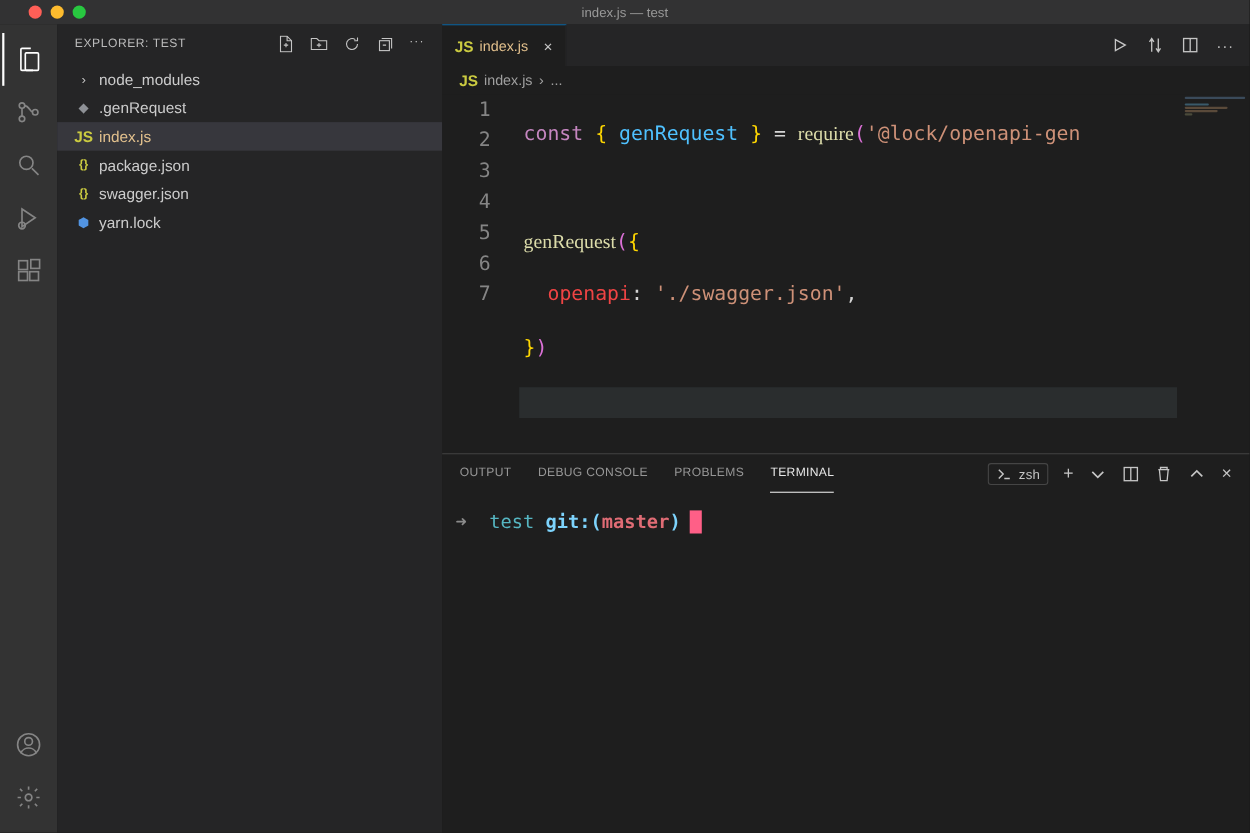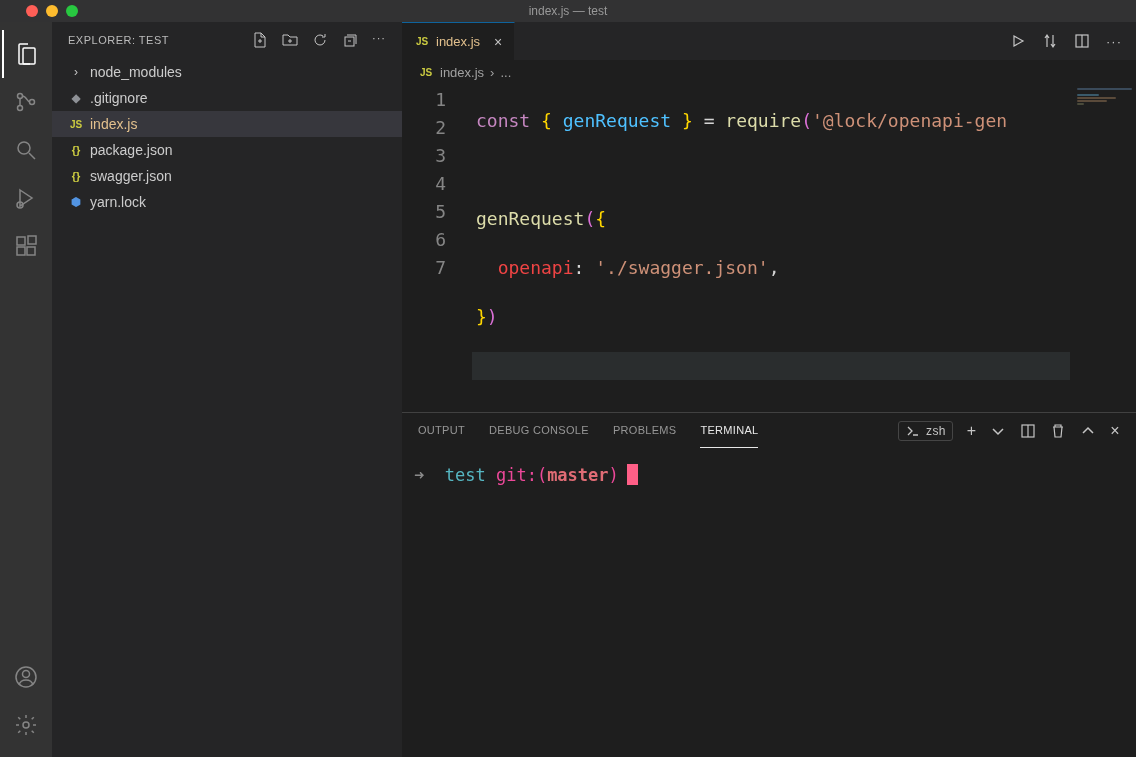--- a/index.html
+++ b/index.html
@@ -84,21 +84,21 @@
   align-items: center;
   padding-left: 16px;
   cursor: pointer;
   font-size: 14px;
   color: #cccccc;
   gap: 6px;
 }
 .file-item.modified { color: #e2c08d; }
 .file-item.active { background: #37373d; }
 .file-icon { width: 16px; display: inline-flex; justify-content: center; font-size: 12px; }
-.icon-js { color: #cbcb41; font-weight: bold; font-size: 10px; }
+.icon-js { color: #cbcb41; font-weight: bold; font-size: 14px; }
 .icon-json { color: #cbcb41; font-weight: bold; font-size: 11px; }
 .icon-git { color: #8e9196; }
 .icon-lock { color: #5294e2; }
 .icon-chev { color: #c5c5c5; }
 .editor-area {
   flex: 1;
   display: flex;
   flex-direction: column;
   background: #1e1e1e;
   min-width: 0;
@@ -155,21 +155,21 @@
   padding-right: 26px;
   color: #858585;
   user-select: none;
 }
 .gutter div, .code div { height: 28px; line-height: 28px; }
 .code { flex: 1; white-space: pre; color: #d4d4d4; position: relative; }
 .code-line { padding-left: 4px; }
 .code-line.current { background: #2a2d2e; margin-right: 66px; }
 .tok-kw { color: #c586c0; }
 .tok-var { color: #4fc1ff; }
-.tok-fn { color: #dcdcaa; }
+.tok-fn { color: #dcdcaa; font-family: Liberation Serif, serif; }
 .tok-str { color: #ce9178; }
 .tok-punc { color: #d4d4d4; }
 .tok-prop { color: #ef4444; }
 .tok-brace { color: #ffd700; }
 .tok-paren { color: #da70d6; }
 .minimap {
   position: absolute;
   top: 2px;
   right: 4px;
   width: 55px;
@@ -209,21 +209,21 @@
 }
 .terminal-body {
   flex: 1;
   padding: 16px 12px;
   font-family: "Menlo", "Consolas", monospace;
   font-size: 17px;
   color: #cccccc;
 }
 .term-arrow { color: #8b8b8b; }
 .term-dir { color: #56b6c2; font-weight: normal; margin-top: 23px; }
-.term-git { color: #ec4899; font-weight: normal; }
+.term-git { color: #7dd3fc; font-weight: bold; }
 .term-branch { color: #e06c75; font-weight: bold; }
 .term-cursor {
   display: inline-block;
   width: 11px;
   height: 21px;
   background: #ff5f87;
   vertical-align: text-bottom;
   margin-left: 8px;
 }
 .ellipsis-icon { letter-spacing: 1px; }
@@ -316,21 +316,21 @@
         <span class="ellipsis-icon">···</span>
       </div>
     </div>
     <div class="file-list">
       <div class="file-item">
         <span class="file-icon icon-chev">›</span>
         <span>node_modules</span>
       </div>
       <div class="file-item">
         <span class="file-icon icon-git">◆</span>
-        <span>.gitignore</span>
+        <span>.genRequest</span>
       </div>
       <div class="file-item active modified">
         <span class="file-icon icon-js">JS</span>
         <span>index.js</span>
       </div>
       <div class="file-item">
         <span class="file-icon icon-json">{}</span>
         <span>package.json</span>
       </div>
       <div class="file-item">

